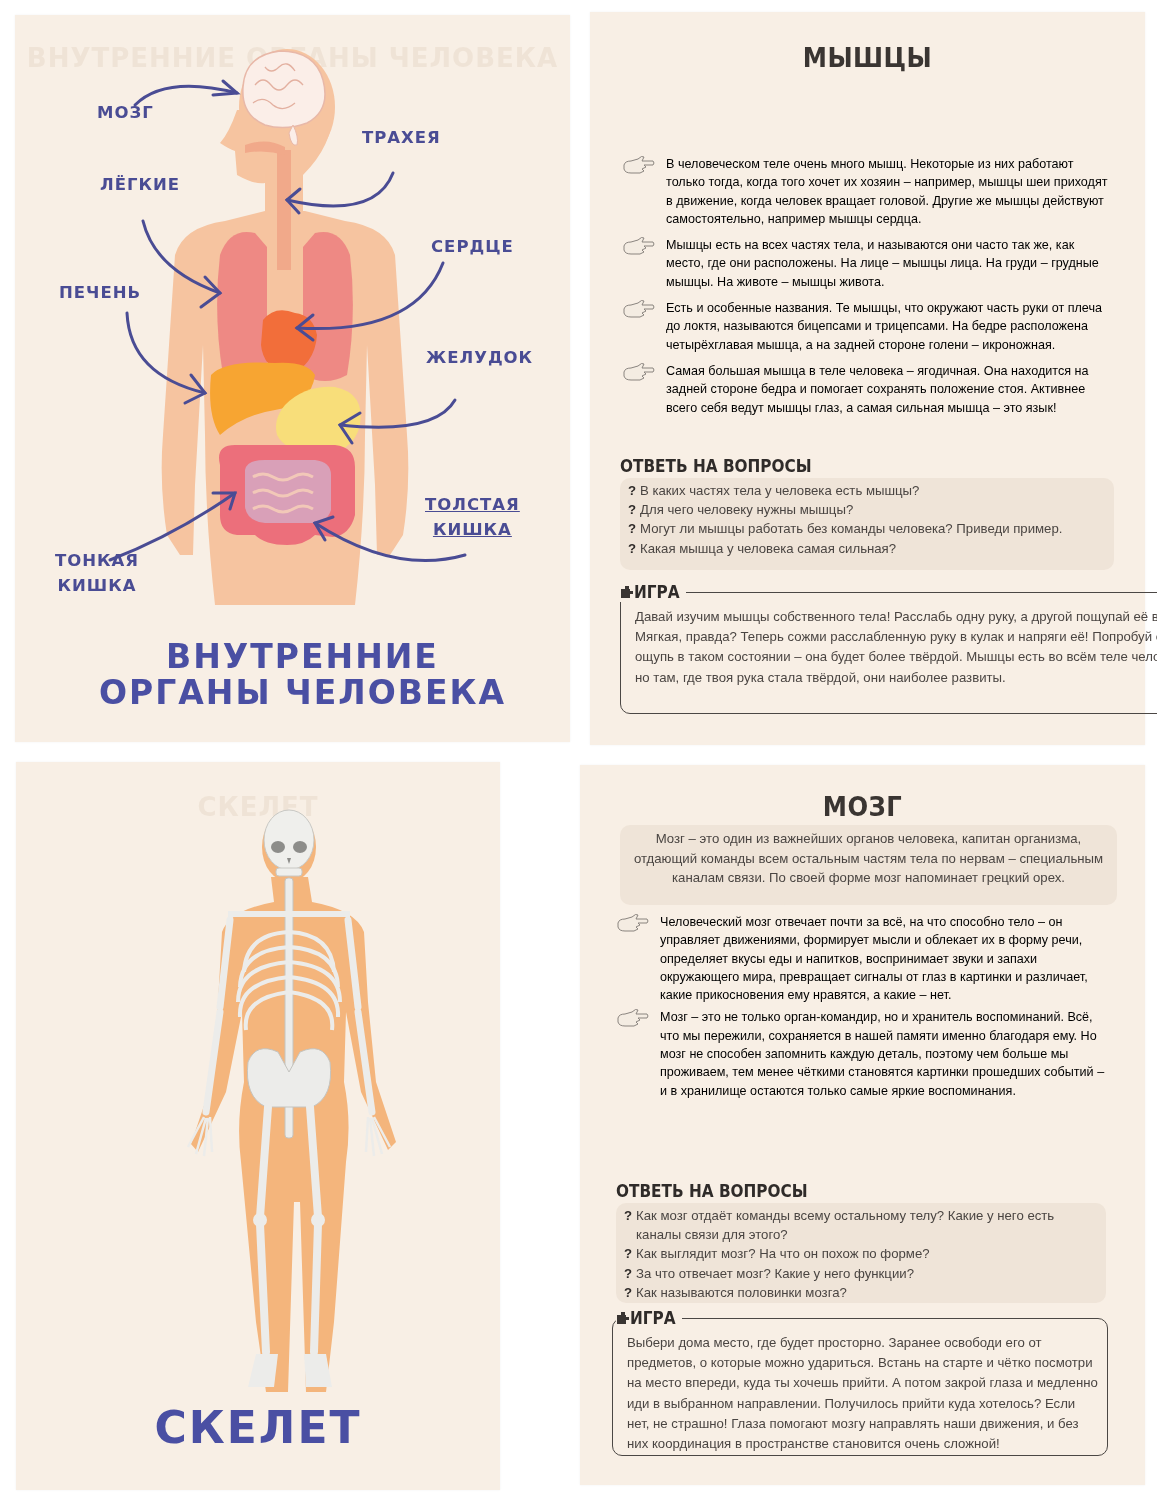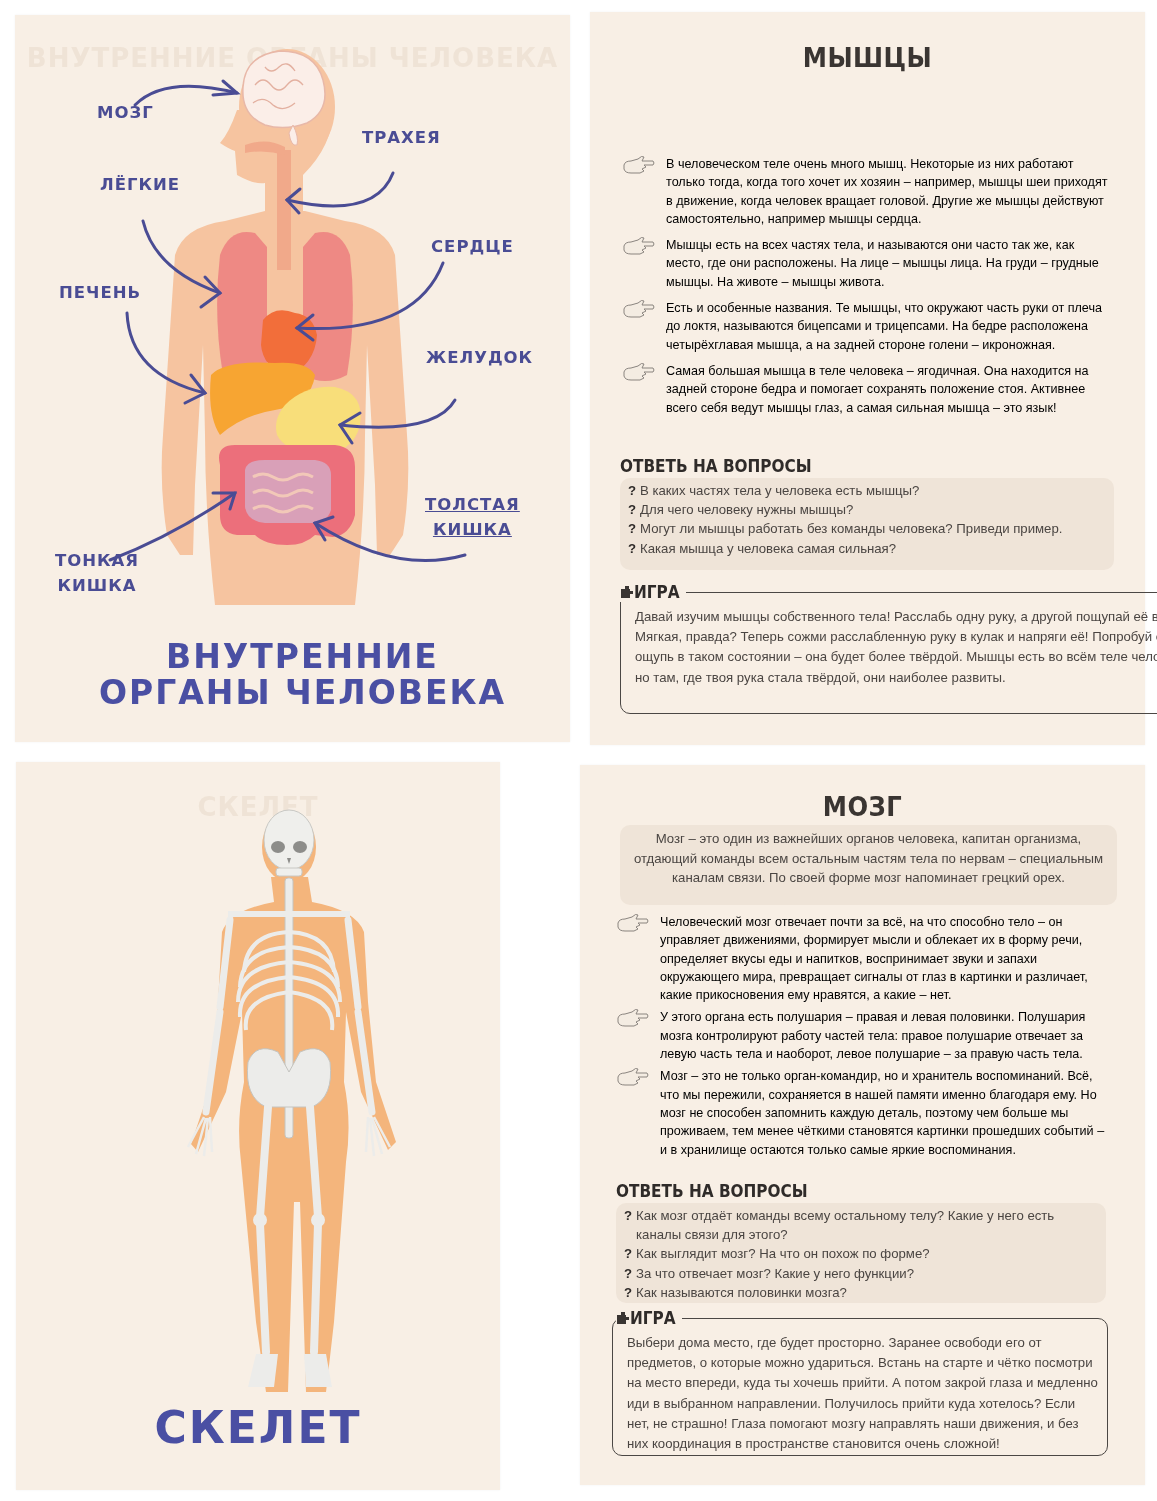--- a/index.html
+++ b/index.html
@@ -262,26 +262,20 @@
   <div class="t-title" style="top:26px;">МОЗГ</div>
   <div class="intro" style="left:40px;top:60px;width:497px;height:80px;">Мозг – это один из важнейших органов человека, капитан организма, отдающий команды всем остальным частям тела по нервам – специальным каналам связи. По своей форме мозг напоминает грецкий орех.</div>
 
   <div class="facts" style="left:36px;top:148px;width:490px;">
     <div class="fact" style="margin-bottom:4px;">
       <svg class="hand" viewBox="0 0 34 22">
           <path d="M2 10 Q3 6 9 6 L16 4 Q20 0 22 2 L20 6 L31 6 Q33 8 31 10 L22 10 L24 12 L20 14 L22 16 L18 18 L9 18 Q3 18 2 14 Z" fill="#f4ece2" stroke="#8a847f" stroke-width="1"></path>
         </svg>
       <span>Человеческий мозг отвечает почти за всё, на что способно тело – он управляет движениями, формирует мысли и облекает их в форму речи, определяет вкусы еды и напитков, воспринимает звуки и запахи окружающего мира, превращает сигналы от глаз в картинки и различает, какие прикосновения ему нравятся, а какие – нет.</span>
     </div>
-    <div class="fact" style="margin-bottom:4px;">
-      <svg class="hand" viewBox="0 0 34 22">
-          <path d="M2 10 Q3 6 9 6 L16 4 Q20 0 22 2 L20 6 L31 6 Q33 8 31 10 L22 10 L24 12 L20 14 L22 16 L18 18 L9 18 Q3 18 2 14 Z" fill="#f4ece2" stroke="#8a847f" stroke-width="1"></path>
-        </svg>
-      <span>У этого органа есть полушария – правая и левая половинки. Полушария мозга контролируют работу частей тела: правое полушарие отвечает за левую часть тела и наоборот, левое полушарие – за правую часть тела.</span>
-    </div>
     <div class="fact">
       <svg class="hand" viewBox="0 0 34 22">
           <path d="M2 10 Q3 6 9 6 L16 4 Q20 0 22 2 L20 6 L31 6 Q33 8 31 10 L22 10 L24 12 L20 14 L22 16 L18 18 L9 18 Q3 18 2 14 Z" fill="#f4ece2" stroke="#8a847f" stroke-width="1"></path>
         </svg>
       <span>Мозг – это не только орган-командир, но и хранитель воспоминаний. Всё, что мы пережили, сохраняется в нашей памяти именно благодаря ему. Но мозг не способен запомнить каждую деталь, поэтому чем больше мы проживаем, тем менее чёткими становятся картинки прошедших событий – и в хранилище остаются только самые яркие воспоминания.</span>
     </div>
   </div>
 
   <div class="q-head" style="left:36px;top:416px;">ОТВЕТЬ НА ВОПРОСЫ</div>
   <div class="q-box" style="left:36px;top:438px;width:490px;height:100px;">

